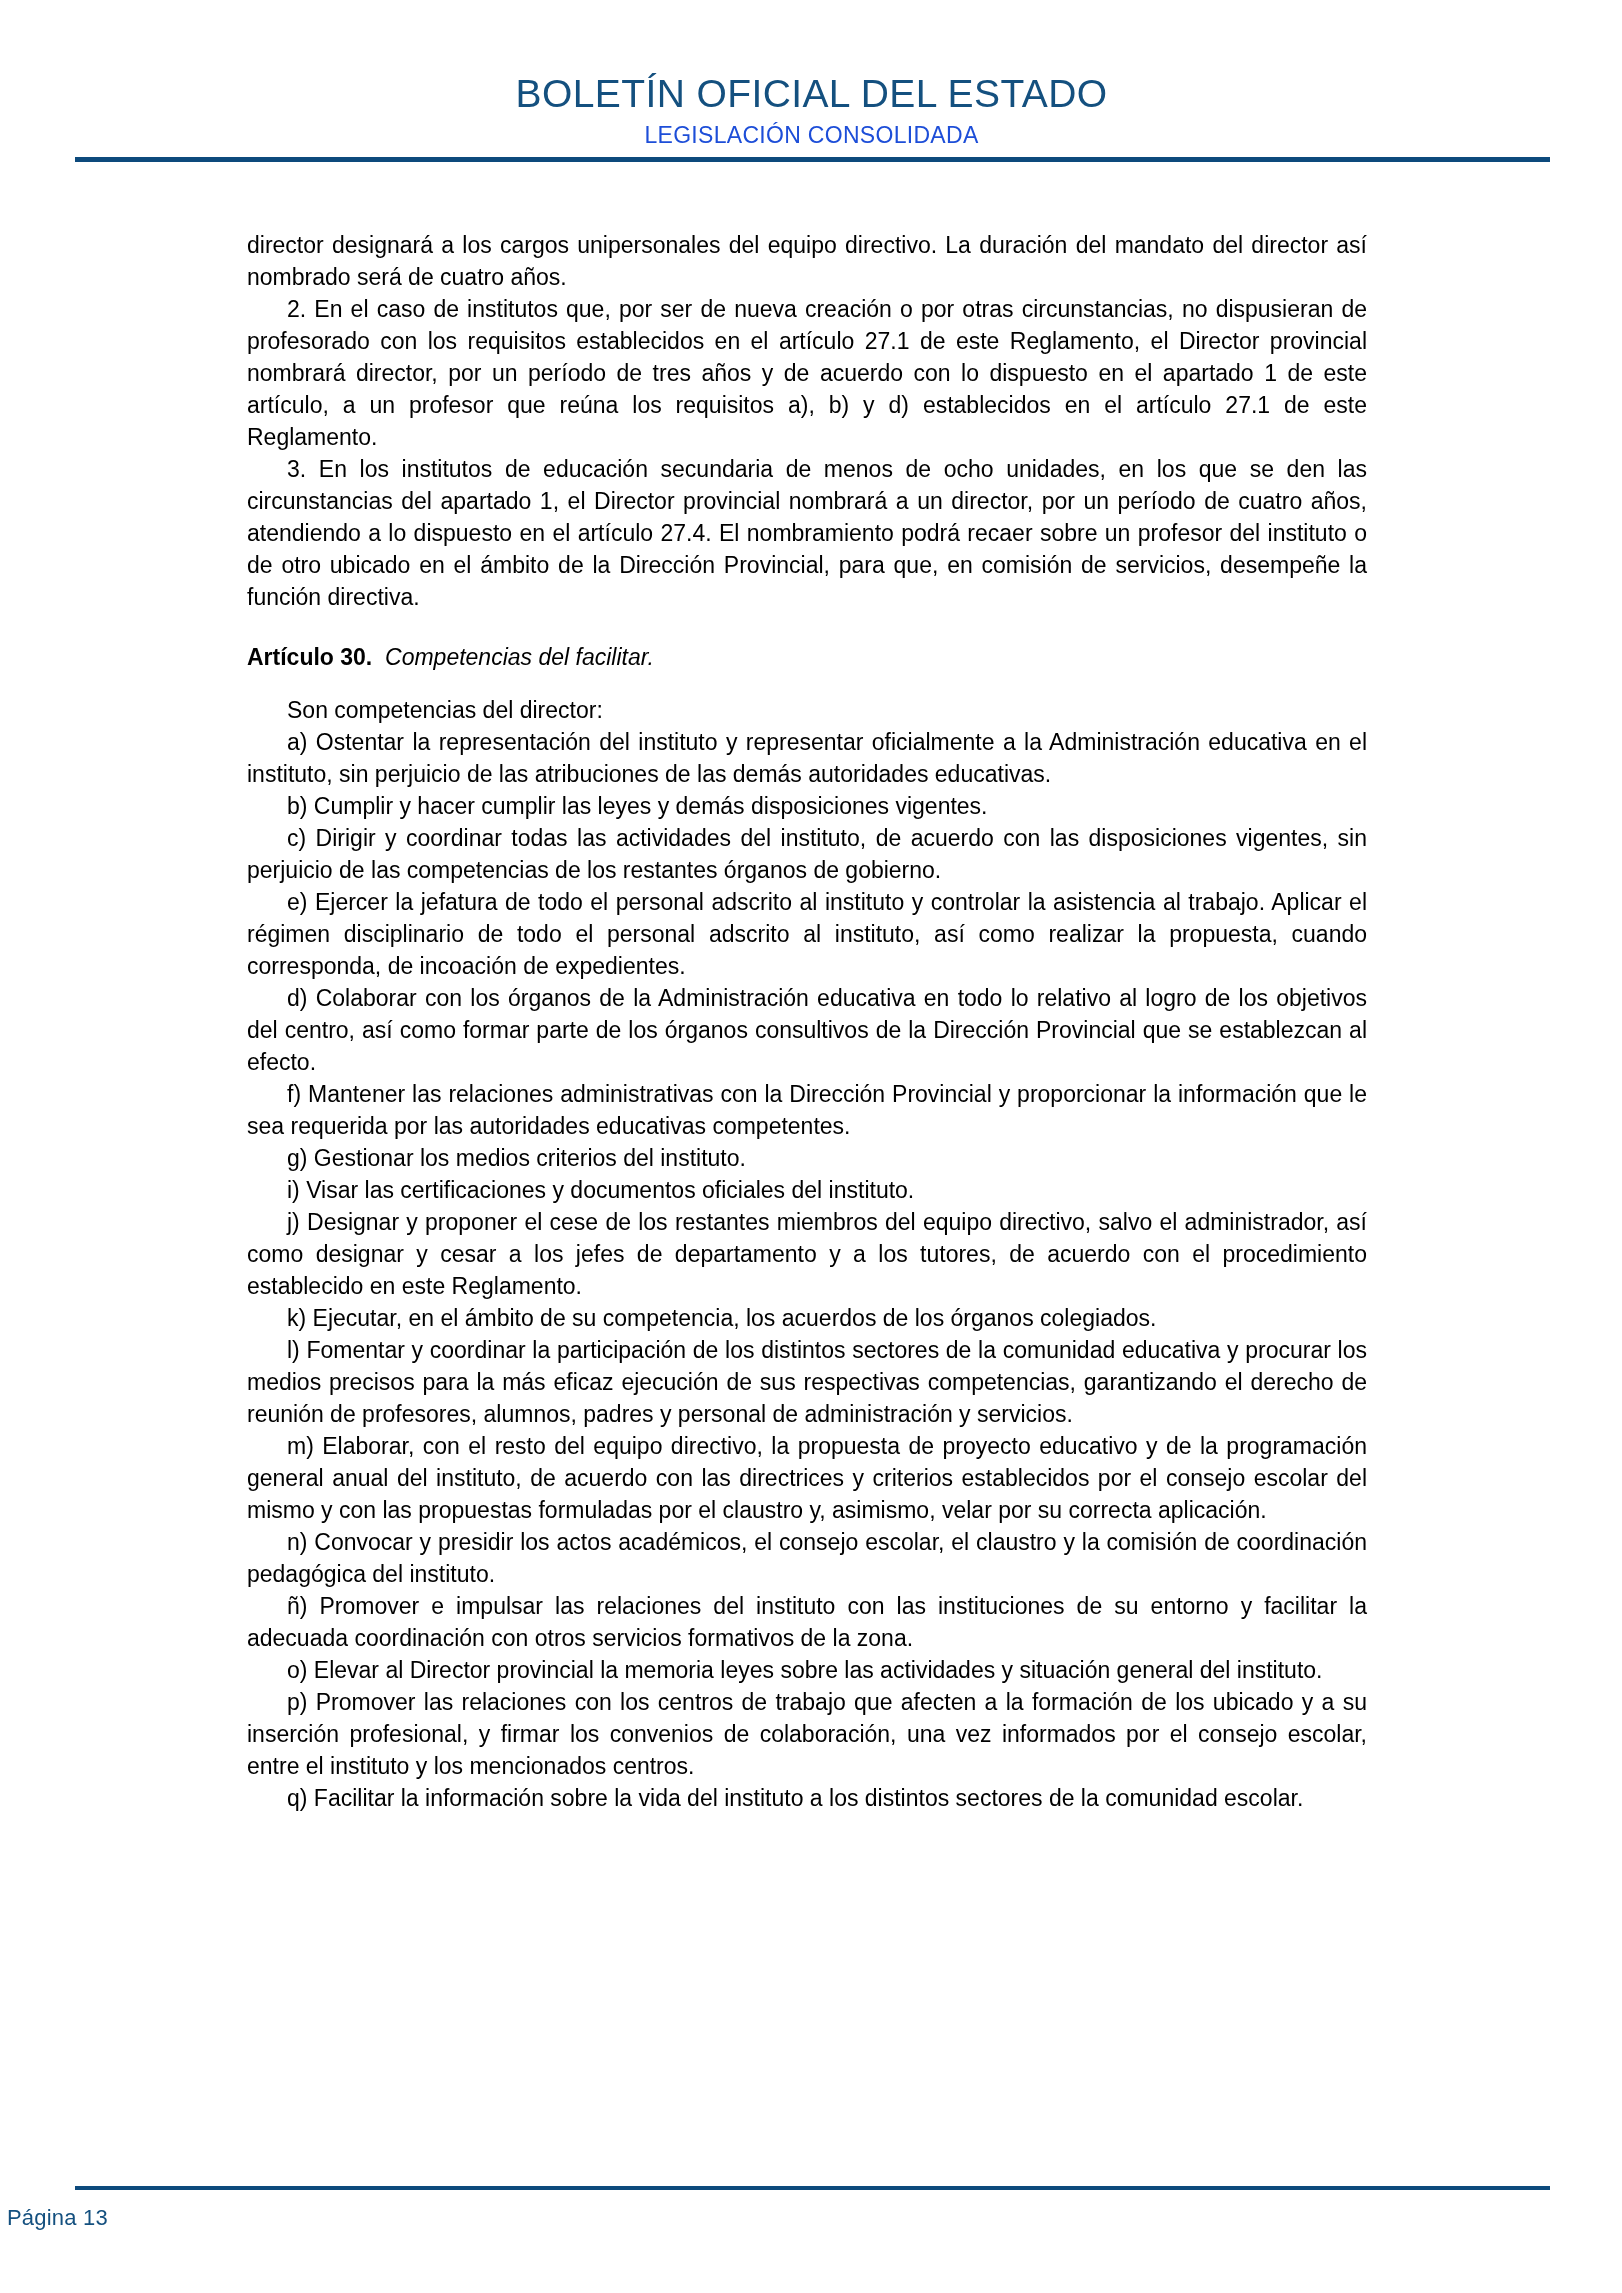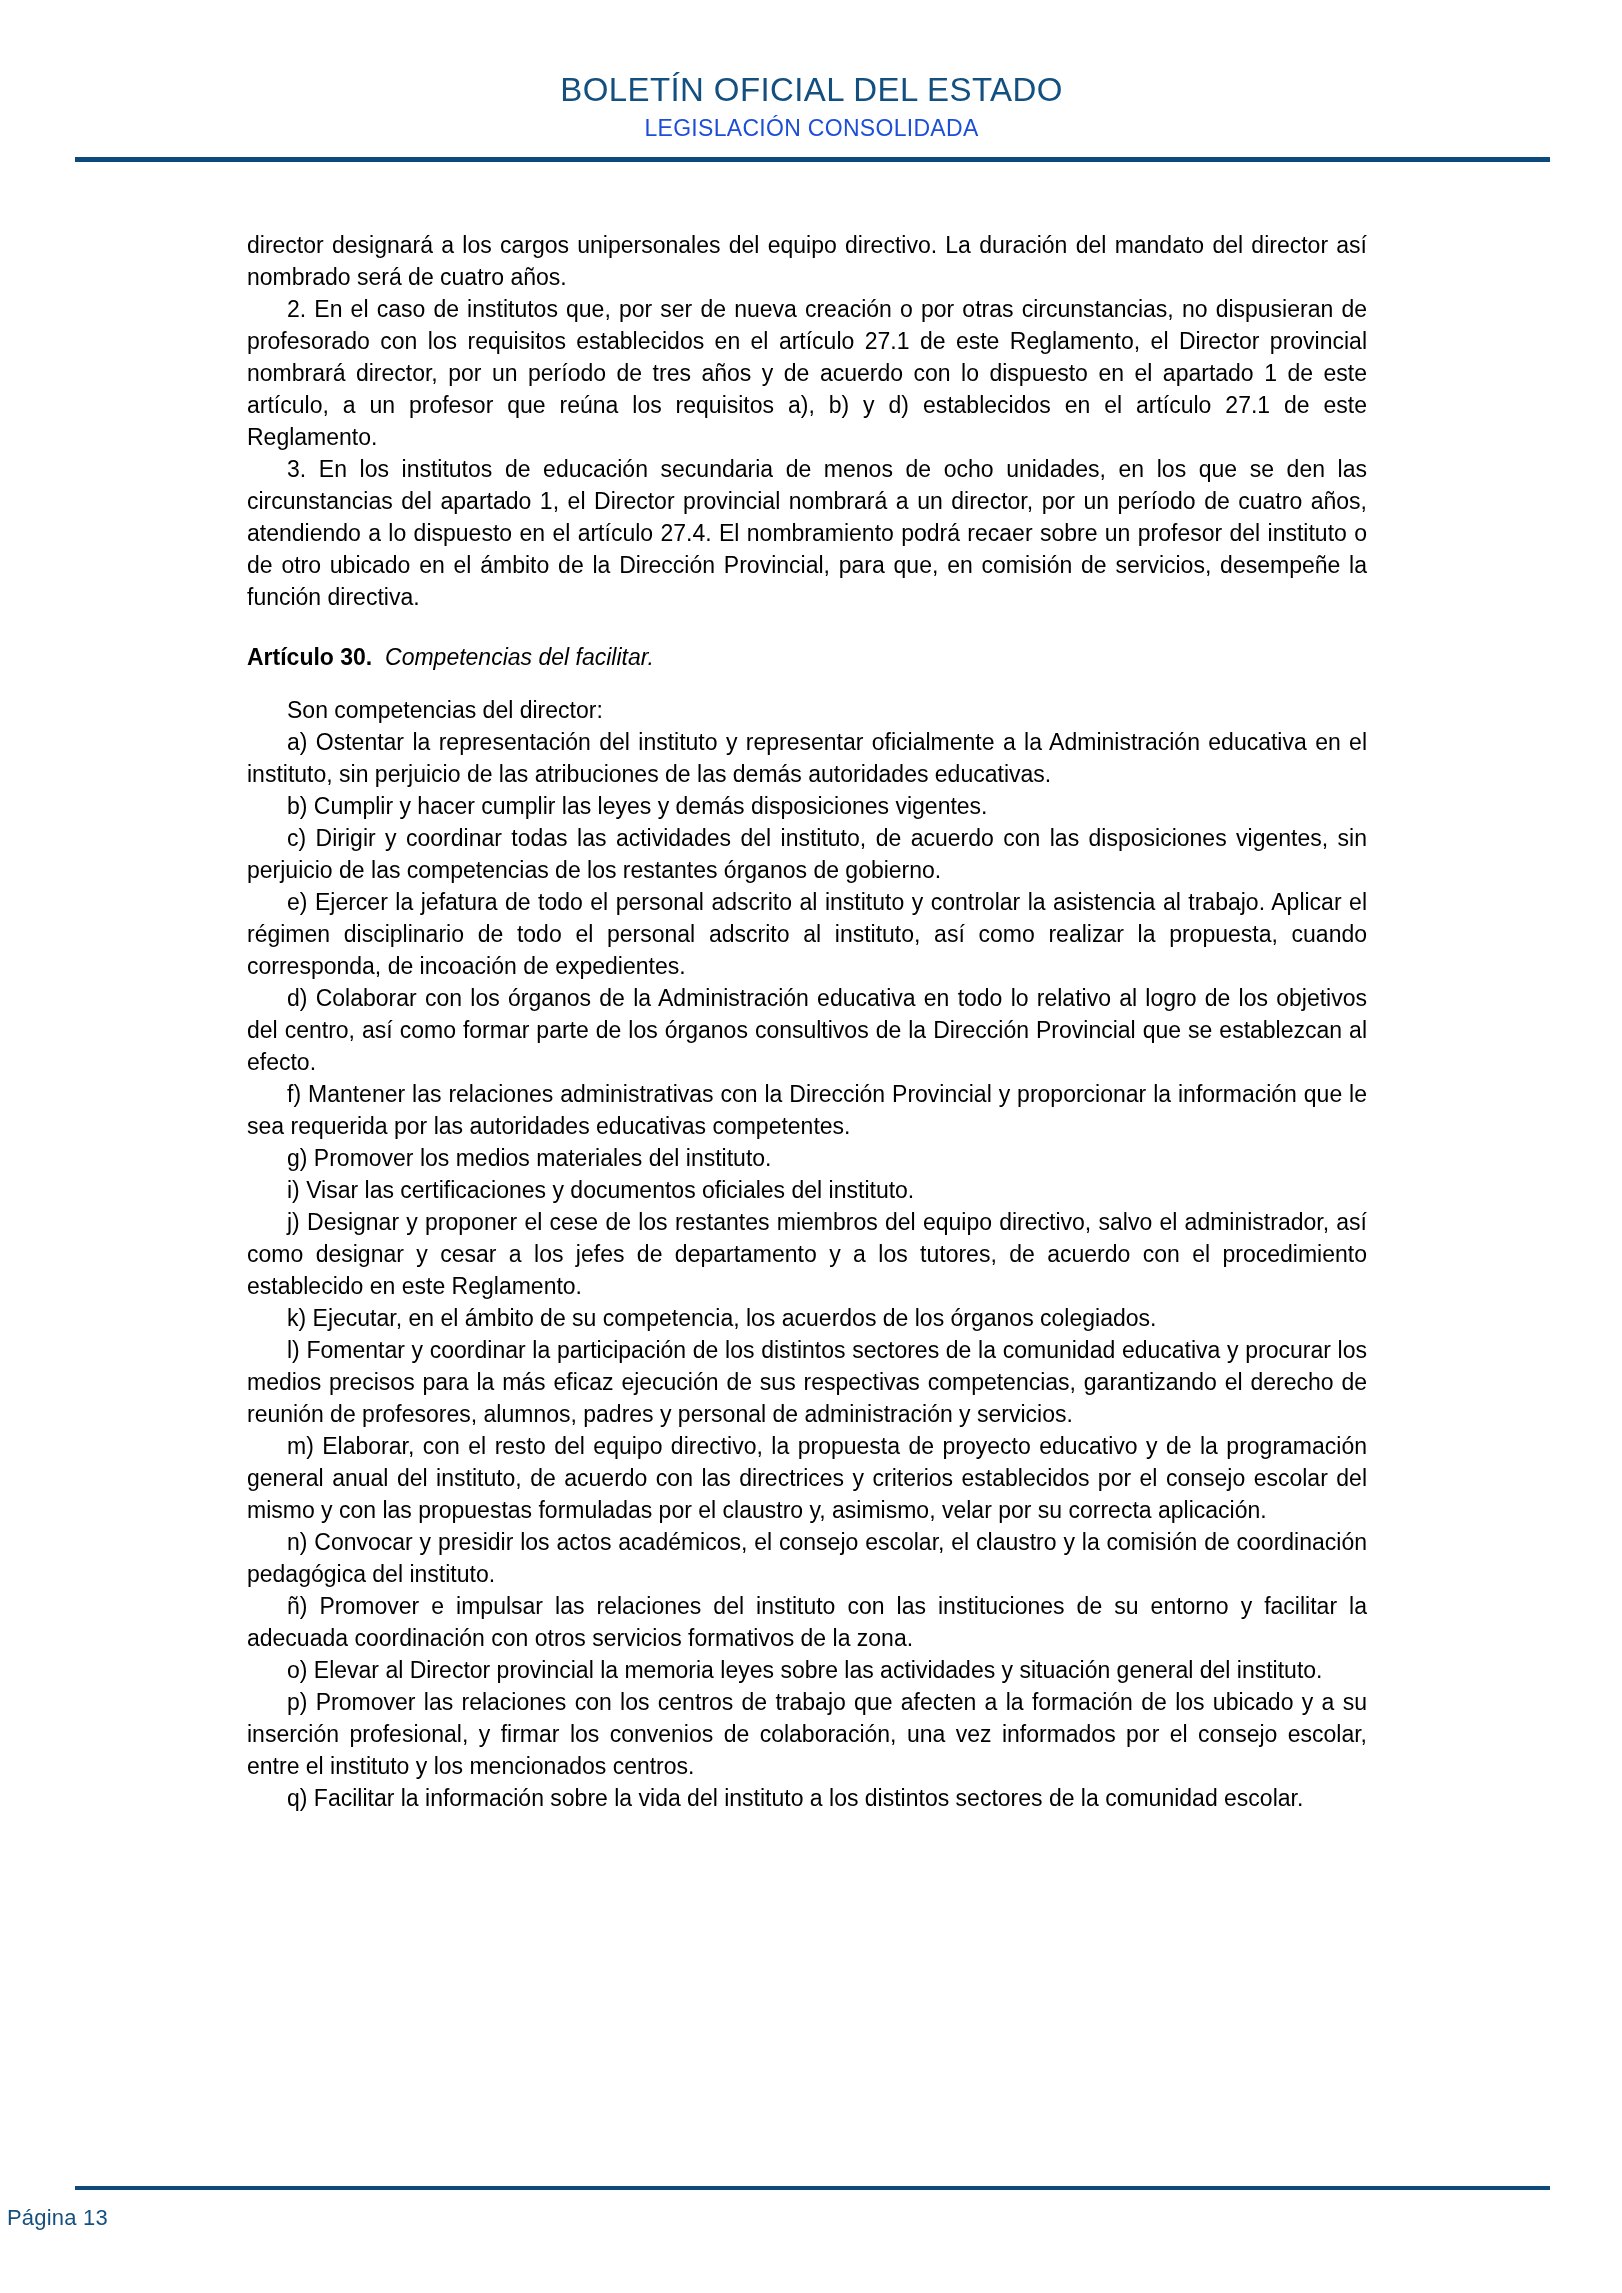--- a/index.html
+++ b/index.html
@@ -24,21 +24,21 @@
 
   
   .masthead {
     position: absolute;
     left: 0;
     top: 71px;
     width: 1623px;
     text-align: center;
   }
   .masthead-title {
-    font-size: 33px;
+    font-size: 39px;
     letter-spacing: 0.4px;
     color: #14507f;
     line-height: 1.18;
     white-space: nowrap;
     text-align: center;
   }
   .masthead-subtitle {
     font-size: 23px;
     letter-spacing: 0.3px;
     color: #1d4ed8;
@@ -140,21 +140,21 @@
     </div>
 
     <p class="para indent">Son competencias del director:</p>
 
     <p class="para indent">a) Ostentar la representación del instituto y representar oficialmente a la Administración educativa en el instituto, sin perjuicio de las atribuciones de las demás autoridades educativas.</p>
     <p class="para indent">b) Cumplir y hacer cumplir las leyes y demás disposiciones vigentes.</p>
     <p class="para indent">c) Dirigir y coordinar todas las actividades del instituto, de acuerdo con las disposiciones vigentes, sin perjuicio de las competencias de los restantes órganos de gobierno.</p>
     <p class="para indent">e) Ejercer la jefatura de todo el personal adscrito al instituto y controlar la asistencia al trabajo. Aplicar el régimen disciplinario de todo el personal adscrito al instituto, así como realizar la propuesta, cuando corresponda, de incoación de expedientes.</p>
     <p class="para indent">d) Colaborar con los órganos de la Administración educativa en todo lo relativo al logro de los objetivos del centro, así como formar parte de los órganos consultivos de la Dirección Provincial que se establezcan al efecto.</p>
     <p class="para indent">f) Mantener las relaciones administrativas con la Dirección Provincial y proporcionar la información que le sea requerida por las autoridades educativas competentes.</p>
-    <p class="para indent">g) Promover los medios materiales del instituto.</p>
+    <p class="para indent">g) Gestionar los medios criterios del instituto.</p>
     <p class="para indent">i) Visar las certificaciones y documentos oficiales del instituto.</p>
     <p class="para indent">j) Designar y proponer el cese de los restantes miembros del equipo directivo, salvo el administrador, así como designar y cesar a los jefes de departamento y a los tutores, de acuerdo con el procedimiento establecido en este Reglamento.</p>
     <p class="para indent">k) Ejecutar, en el ámbito de su competencia, los acuerdos de los órganos colegiados.</p>
     <p class="para indent">l) Fomentar y coordinar la participación de los distintos sectores de la comunidad educativa y procurar los medios precisos para la más eficaz ejecución de sus respectivas competencias, garantizando el derecho de reunión de profesores, alumnos, padres y personal de administración y servicios.</p>
     <p class="para indent">m) Elaborar, con el resto del equipo directivo, la propuesta de proyecto educativo y de la programación general anual del instituto, de acuerdo con las directrices y criterios establecidos por el consejo escolar del mismo y con las propuestas formuladas por el claustro y, asimismo, velar por su correcta aplicación.</p>
     <p class="para indent">n) Convocar y presidir los actos académicos, el consejo escolar, el claustro y la comisión de coordinación pedagógica del instituto.</p>
     <p class="para indent">ñ) Promover e impulsar las relaciones del instituto con las instituciones de su entorno y facilitar la adecuada coordinación con otros servicios formativos de la zona.</p>
     <p class="para indent">o) Elevar al Director provincial la memoria leyes sobre las actividades y situación general del instituto.</p>
     <p class="para indent">p) Promover las relaciones con los centros de trabajo que afecten a la formación de los ubicado y a su inserción profesional, y firmar los convenios de colaboración, una vez informados por el consejo escolar, entre el instituto y los mencionados centros.</p>
     <p class="para indent">q) Facilitar la información sobre la vida del instituto a los distintos sectores de la comunidad escolar.</p>

